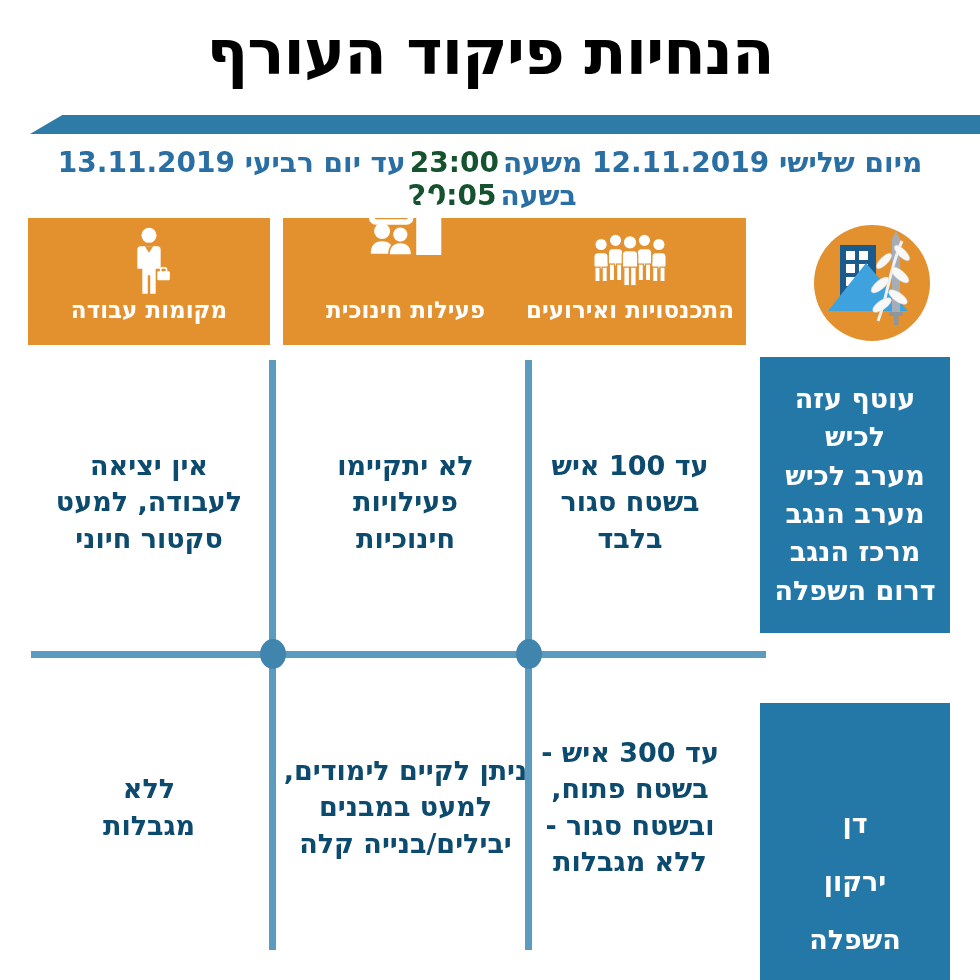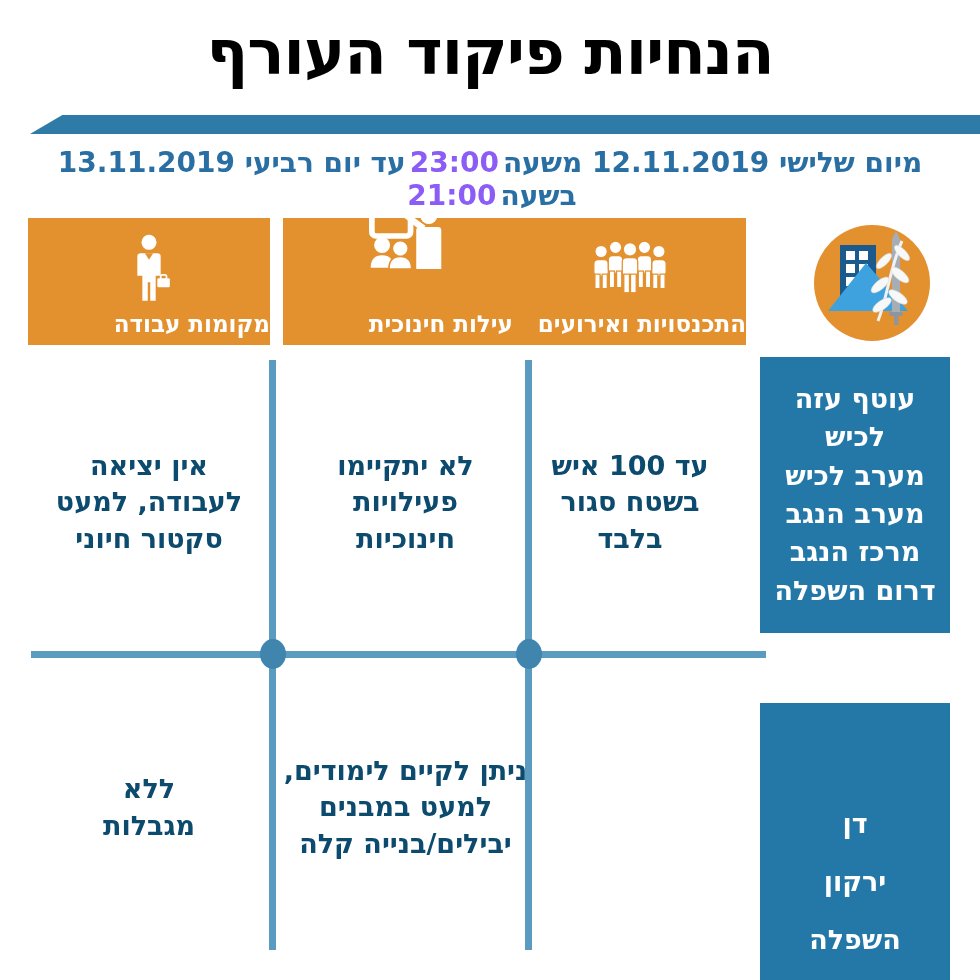--- a/index.html
+++ b/index.html
@@ -7,25 +7,25 @@
   .canvas{position:relative;width:980px;height:980px;overflow:hidden;direction:rtl;background:#fff;}
 
   .title{position:absolute;top:16px;left:0;width:100%;margin:0;text-align:center;
          font-size:62px;font-weight:bold;color:#000000;letter-spacing:-1px;}
 
   .blue-bar{position:absolute;top:115px;left:30px;width:950px;height:19px;background:#2E7BA8;
             clip-path:polygon(0 100%,3.4% 0,100% 0,100% 100%);}
 
   .subtitle{position:absolute;top:146px;left:0;width:100%;text-align:center;
             font-size:28px;font-weight:bold;color:#2A6FA3;}
-  .subtitle .time{color:#8b5cf6;margin:0 4px;}
+  .subtitle .time{color:#14532d;margin:0 4px;}
 
   .header-box{position:absolute;top:218px;height:127px;background:#E3912F;color:#fff;
-              display:flex;flex-direction:column;justify-content:flex-end;
-              padding-bottom:9px;box-sizing:border-box;}
+              display:flex;flex-direction:column;align-items:center;justify-content:flex-end;
+              padding-bottom:23px;box-sizing:border-box;}
   .header-box .icon{flex:1;display:flex;align-items:center;justify-content:center;padding-top:6px;}
   .header-label{font-size:23px;font-weight:bold;line-height:1;}
   .col0{left:28px;width:242px;}
   .col1{left:283px;width:245px;gap:44px;}
   .col2{left:514px;width:232px;}
 
   .logo{position:absolute;left:812px;top:223px;width:120px;height:120px;}
 
   .region-box{position:absolute;left:760px;width:190px;background:#2478A8;color:#fff;
               font-weight:bold;font-size:27px;display:flex;align-items:center;justify-content:center;
@@ -50,21 +50,21 @@
 </style>
 </head>
 <body>
 
 <div class="canvas">
 
   <h1 class="title">הנחיות פיקוד העורף</h1>
 
   <div class="blue-bar"></div>
 
-  <div class="subtitle"><span>מיום שלישי 12.11.2019 משעה</span><span class="time">23:00</span><span>עד יום רביעי 13.11.2019 בשעה</span><span class="time">21:00</span></div>
+  <div class="subtitle"><span>מיום שלישי 12.11.2019 משעה</span><span class="time">23:00</span><span>עד יום רביעי 13.11.2019 בשעה</span><span class="time">20:05</span></div>
 
   <div class="header-box col0">
     <span class="icon">
       <svg viewBox="0 0 60 84" width="50" height="70" fill="#fff">
         <circle cx="30" cy="10" r="9"></circle>
         <path d="M20 23 L40 23 Q44 23 44 27 L44 50 L38 50 L38 80 L31.5 80 L31.5 58 L28.5 58 L28.5 80 L22 80 L22 50 L16 50 L16 27 Q16 23 20 23 Z"></path>
         <path d="M25 23 L35 23 L30 31 Z" fill="#E3912F"></path>
         <rect x="44" y="49" width="7" height="6" rx="2" fill="none" stroke="#fff" stroke-width="2"></rect>
         <rect x="40" y="53" width="15" height="11" rx="1.5"></rect>
       </svg>
@@ -178,14 +178,18 @@
 פעילויות
 חינוכיות</div>
   <div class="cell col2 row1">עד 100 איש
 בשטח סגור
 בלבד</div>
   <div class="cell col0 row2">ללא
 מגבלות</div>
   <div class="cell col1 row2">ניתן לקיים לימודים,
 למעט במבנים
 יבילים/בנייה קלה</div>
+  <div class="cell col2 row2">עד 300 איש -
+בשטח פתוח,
+ובשטח סגור -
+ללא מגבלות</div>
 
 </div>
 
 </body></html>

